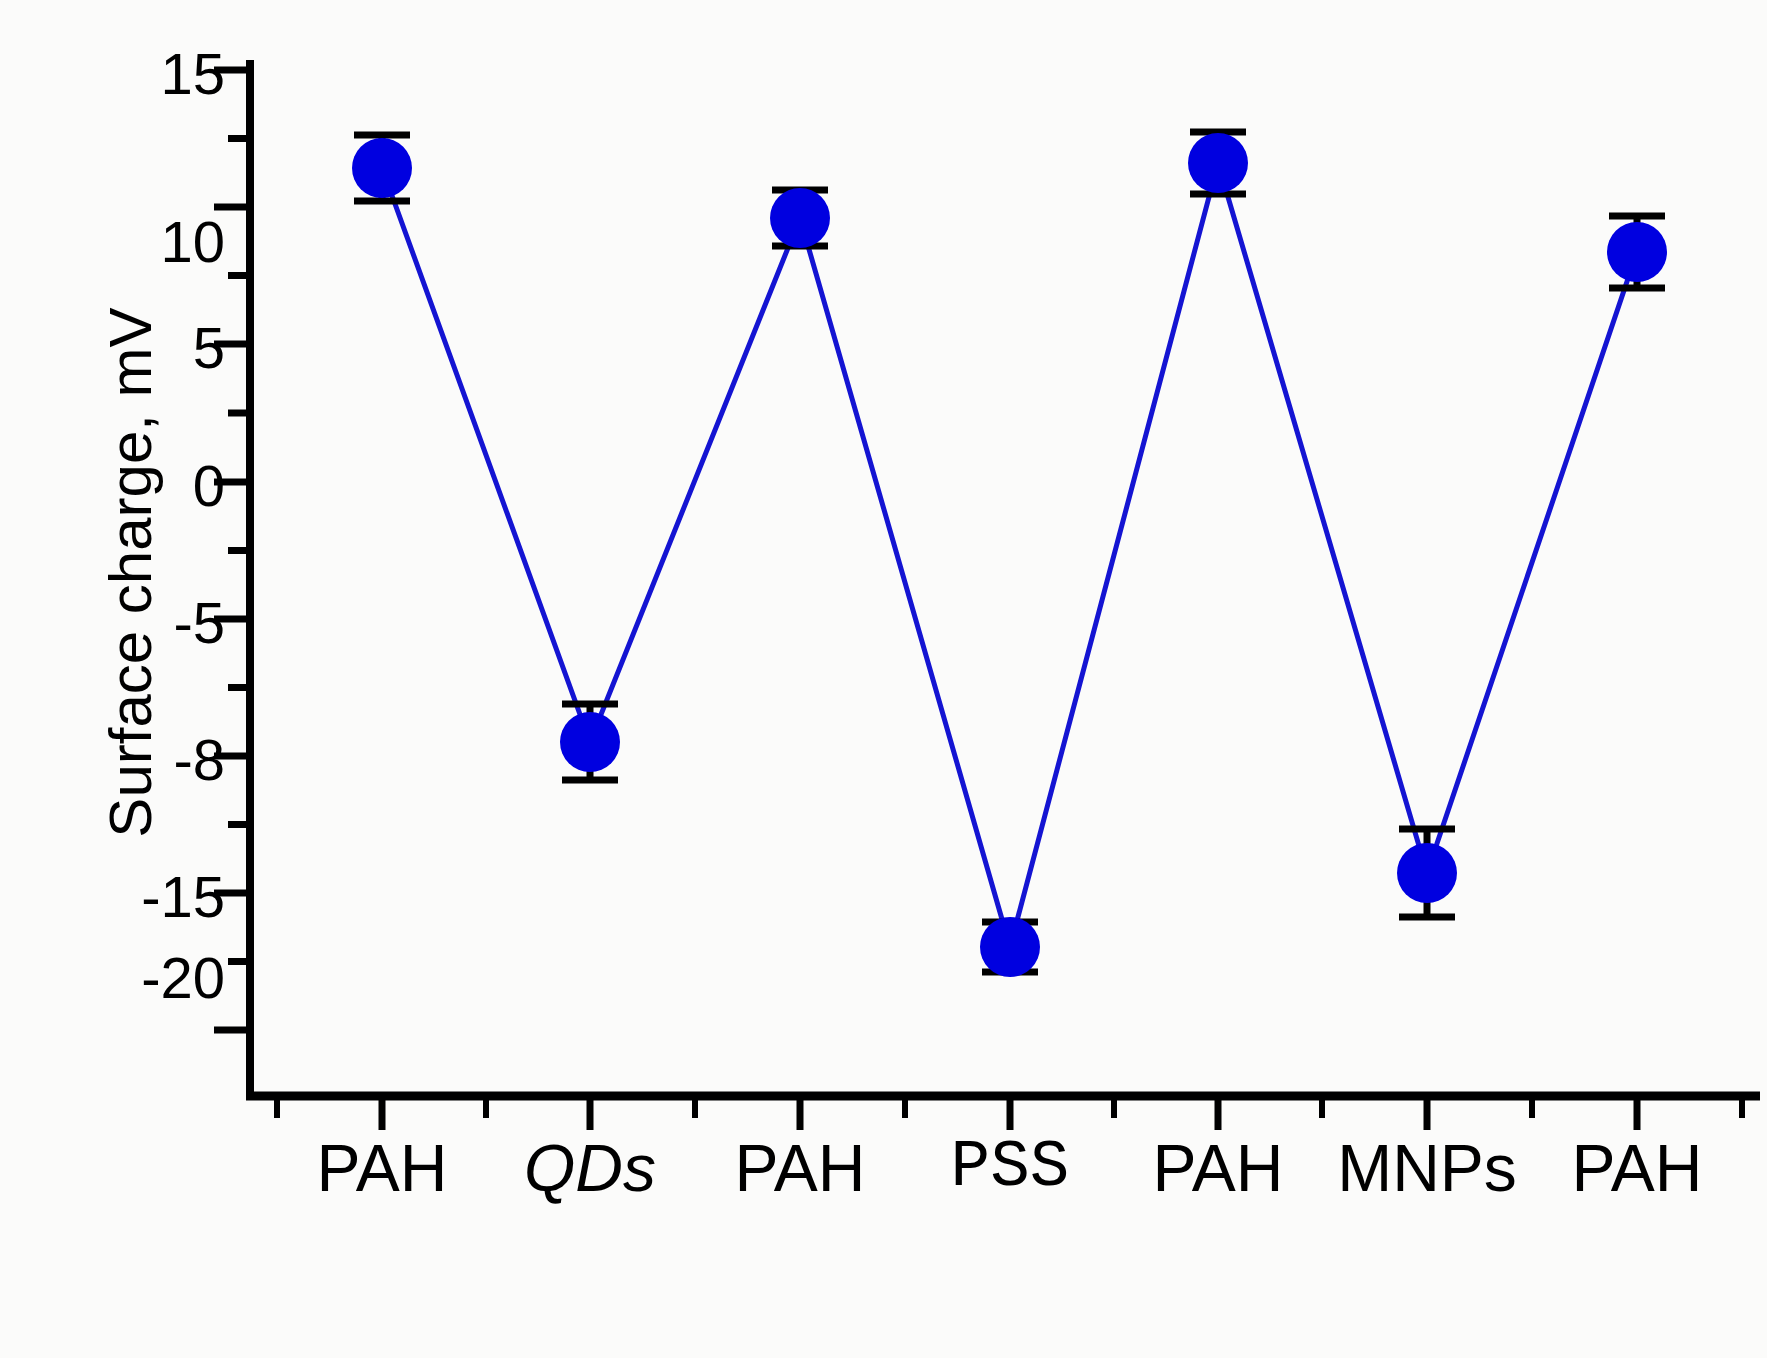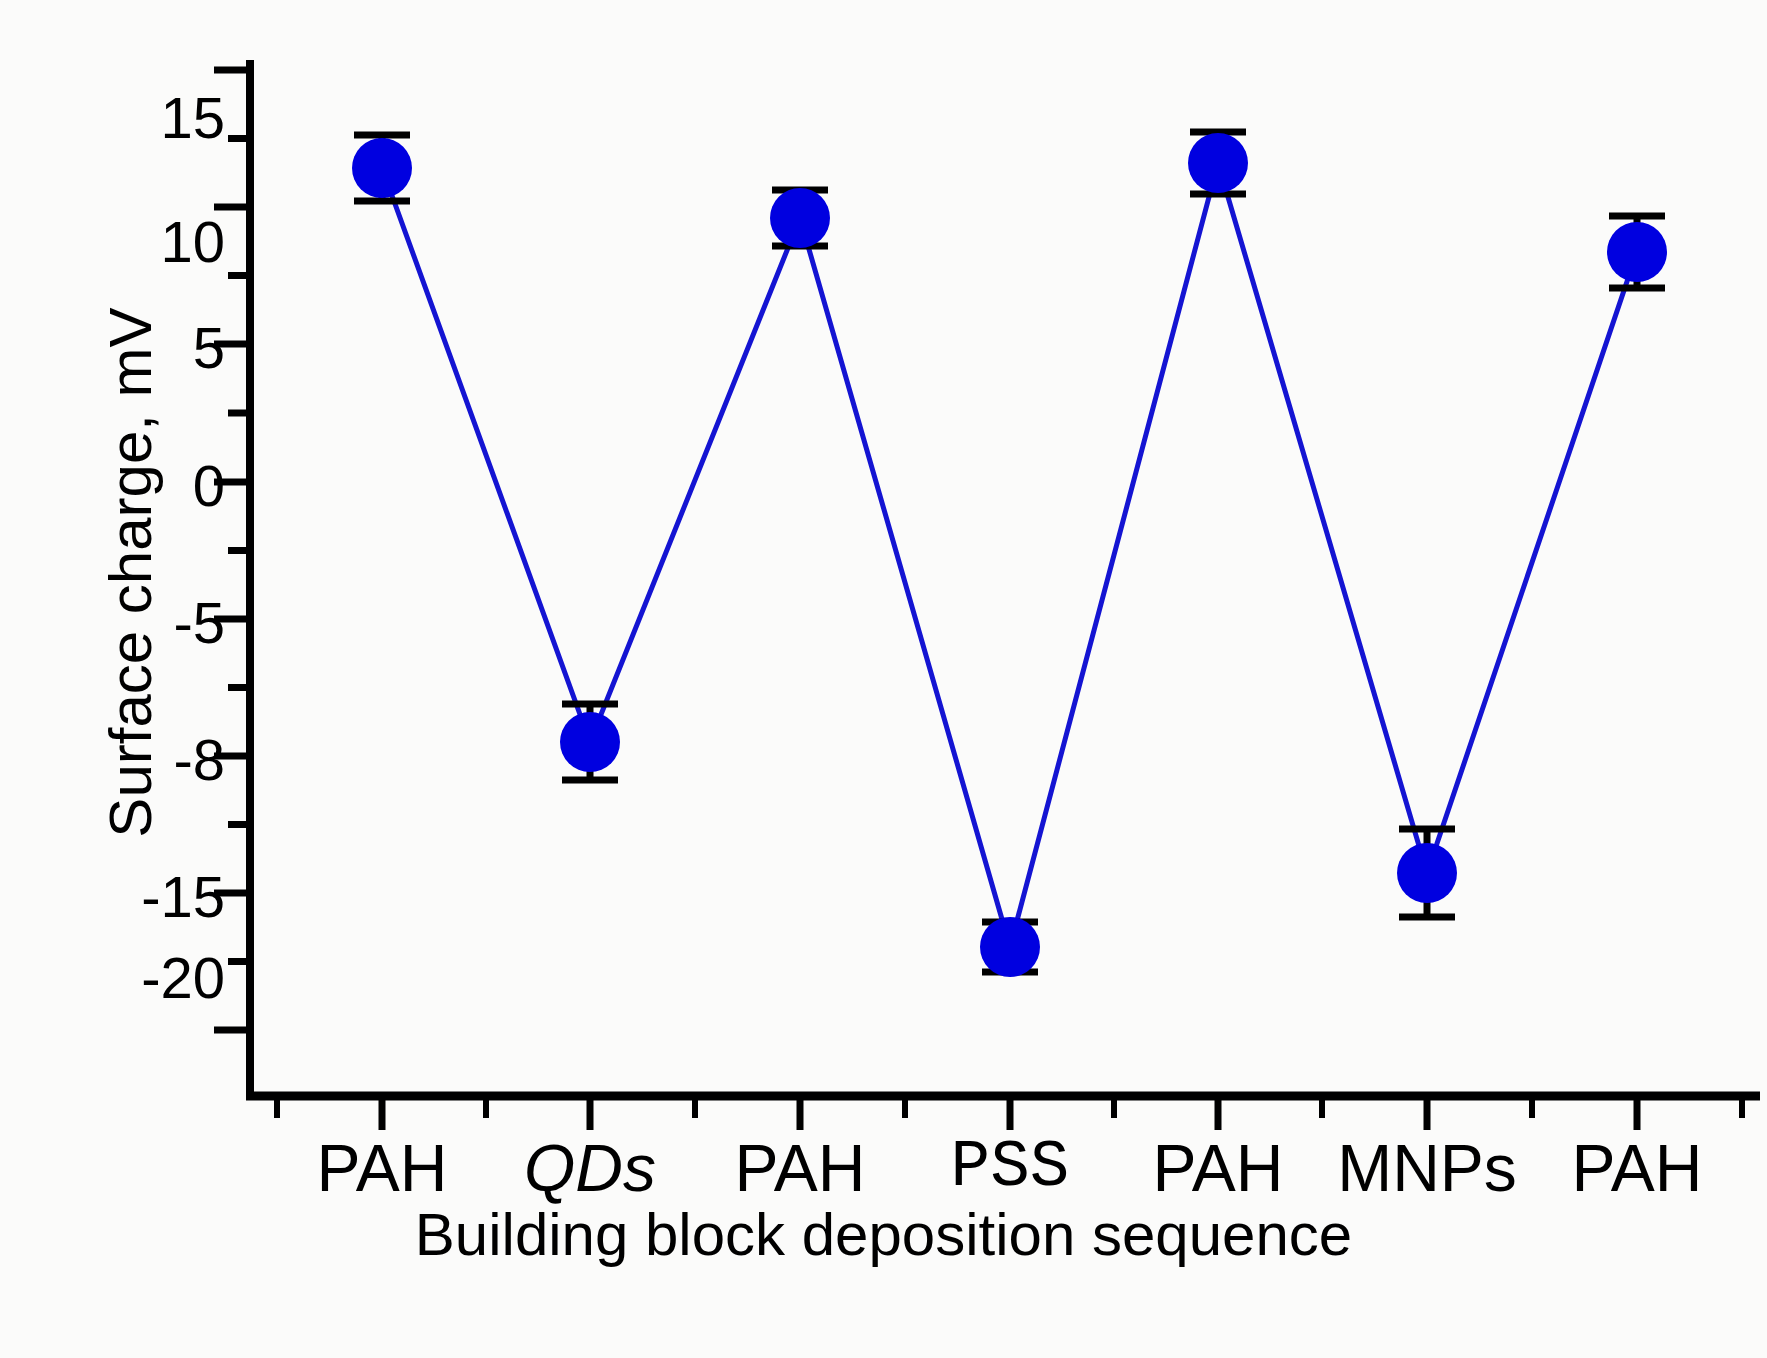--- a/index.html
+++ b/index.html
@@ -54,23 +54,22 @@
     transform:translateX(-50%);
   }
 </style>
 </head>
 <body>
 
 <div id="chart-root">
 
   <div class="axis-title" id="ylabel">Surface charge, mV</div>
 
-  <div class="axis-title" id="xlabel">Building block deposition sequence</div>
 
-  <div class="tick-label" style="left:90px;top:40px;width:135px;margin-top:44px;">15</div>
+  <div class="tick-label" style="left:90px;top:40px;width:135px;">15</div>
   <div class="tick-label" style="left:90px;top:177px;width:135px;margin-top:31px;">10</div>
   <div class="tick-label" style="left:90px;top:314px;width:135px;">5</div>
   <div class="tick-label" style="left:90px;top:452px;width:135px;">0</div>
   <div class="tick-label" style="left:90px;top:589px;width:135px;">-5</div>
   <div class="tick-label" style="left:90px;top:726px;width:135px;">-8</div>
   <div class="tick-label" style="left:90px;top:863px;width:135px;">-15</div>
   <div class="tick-label" style="left:90px;top:944px;width:135px;">-20</div>
 
   <div class="xtick-label" style="left:382px;top:1130px;">PAH</div>
   <div class="xtick-label" style="left:590px;top:1130px;font-style:italic;">QDs</div>

